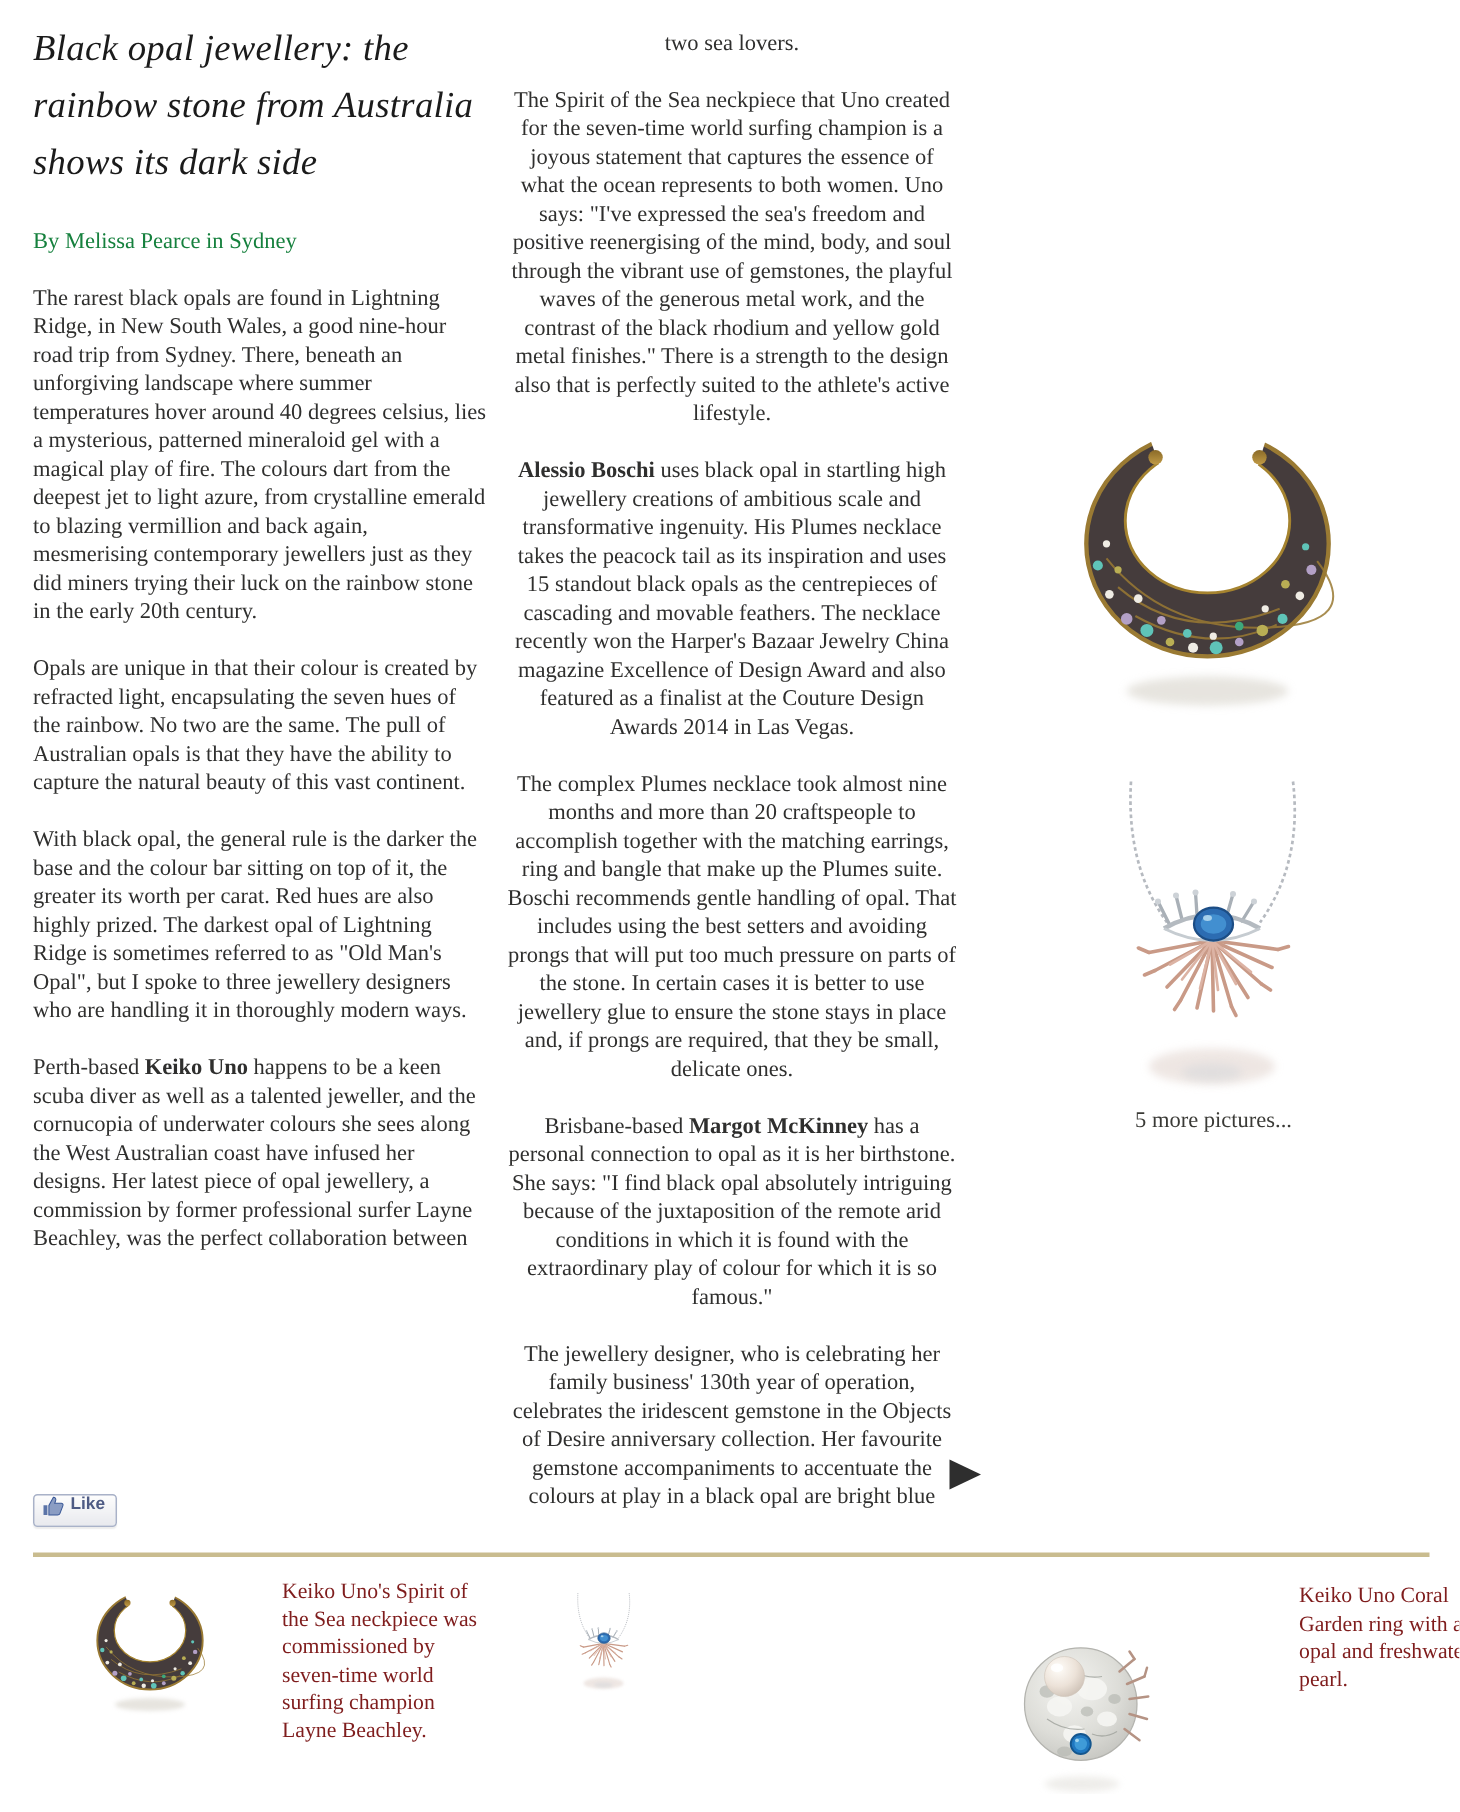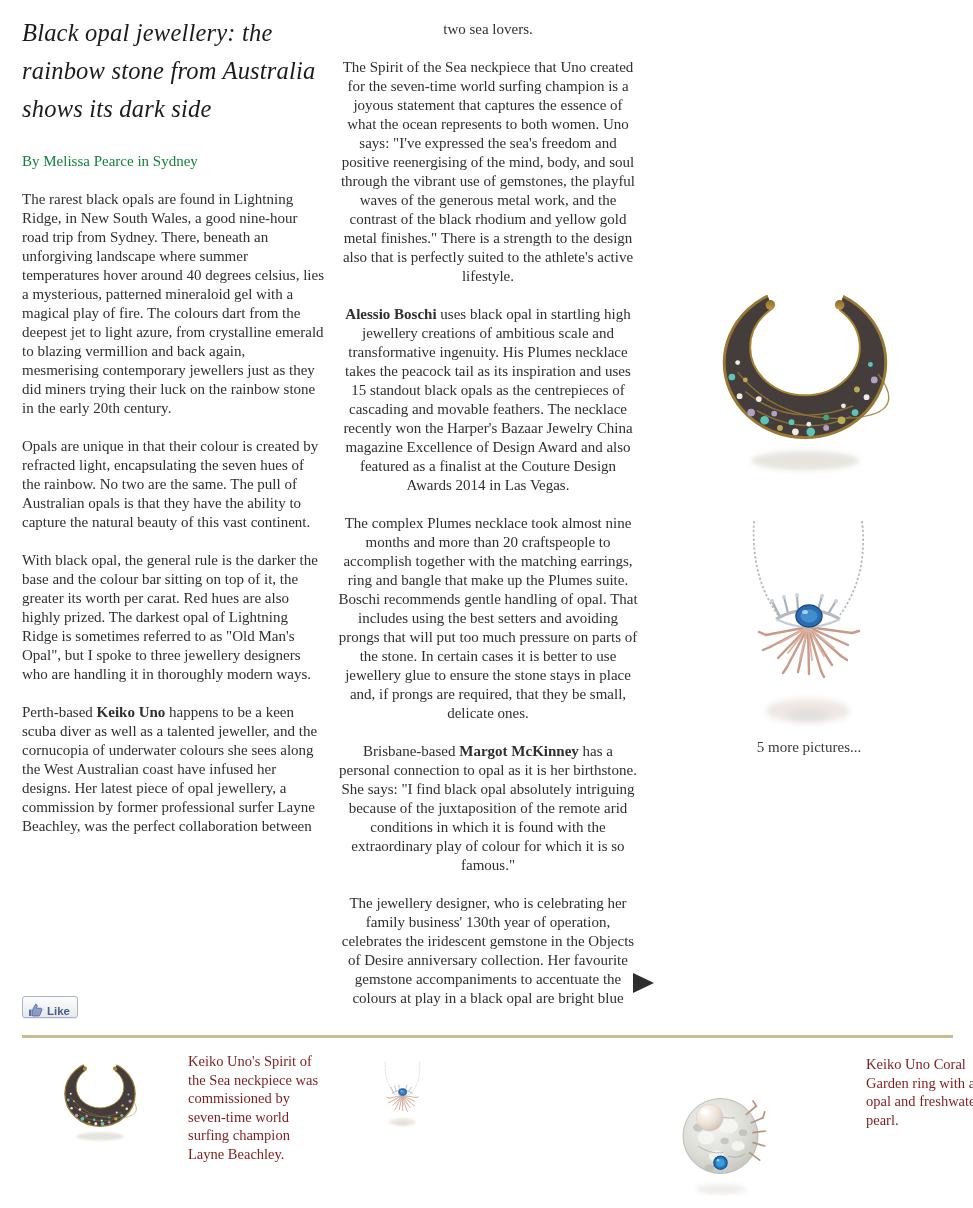--- a/index.html
+++ b/index.html
@@ -6,21 +6,21 @@
   #page{position:relative;width:973px;height:1208px;background:#ffffff;overflow:hidden;
         font-family:"Liberation Serif","DejaVu Serif",serif;color:#2f2f2e;}
   .col{position:absolute;font-size:15px;line-height:19px;}
   #col1{left:22px;top:14px;width:303px;}
   #col2{left:338px;top:20px;width:300px;text-align:center;}
   .col p{margin:0 0 19px 0;}
   h1#headline{font-size:24.5px;line-height:38px;font-weight:normal;font-style:italic;
         color:#1b1b1b;margin:0 0 24px 0;letter-spacing:.2px;}
   .byline{font-size:15px;margin:0 0 21px 0;color:#15803d;}
   b.name{font-weight:bold;}
-  .like-btn{position:absolute;left:22px;top:996px;display:flex;align-items:flex-end;gap:4px;
+  .like-btn{position:absolute;left:22px;top:996px;display:flex;align-items:flex-start;gap:4px;
         height:22px;padding:0 7px 0 5px;cursor:pointer;
         font-family:"Liberation Sans",sans-serif;font-size:11.5px;font-weight:bold;color:#4e5b84;
         background:linear-gradient(#fdfdfd,#e8e9ee);border:1px solid #a9b2c8;border-radius:3px;
         box-shadow:0 1px 1px rgba(0,0,0,.08);}
   .next-arrow{position:absolute;left:633px;top:973px;width:0;height:0;cursor:pointer;
         border-left:21px solid #2e2e2e;border-top:10px solid transparent;border-bottom:10px solid transparent;}
   .more-pictures{position:absolute;left:660px;top:729px;width:298px;text-align:center;
         font-size:15px;color:#3a3a36;cursor:pointer;margin-top:10px;}
   .divider{position:absolute;left:22px;top:1035px;width:931px;height:3px;background:#c9bc8f;}
   .img-abs{position:absolute;}

